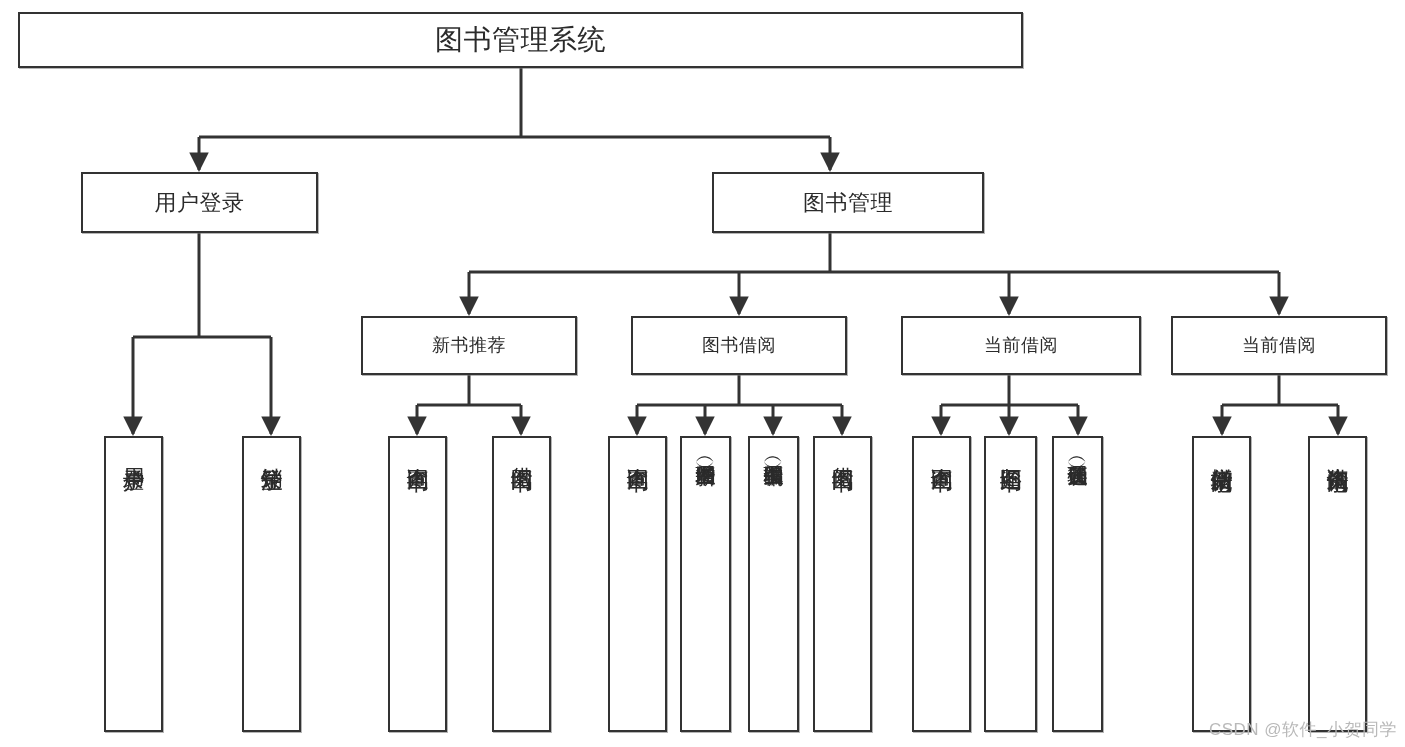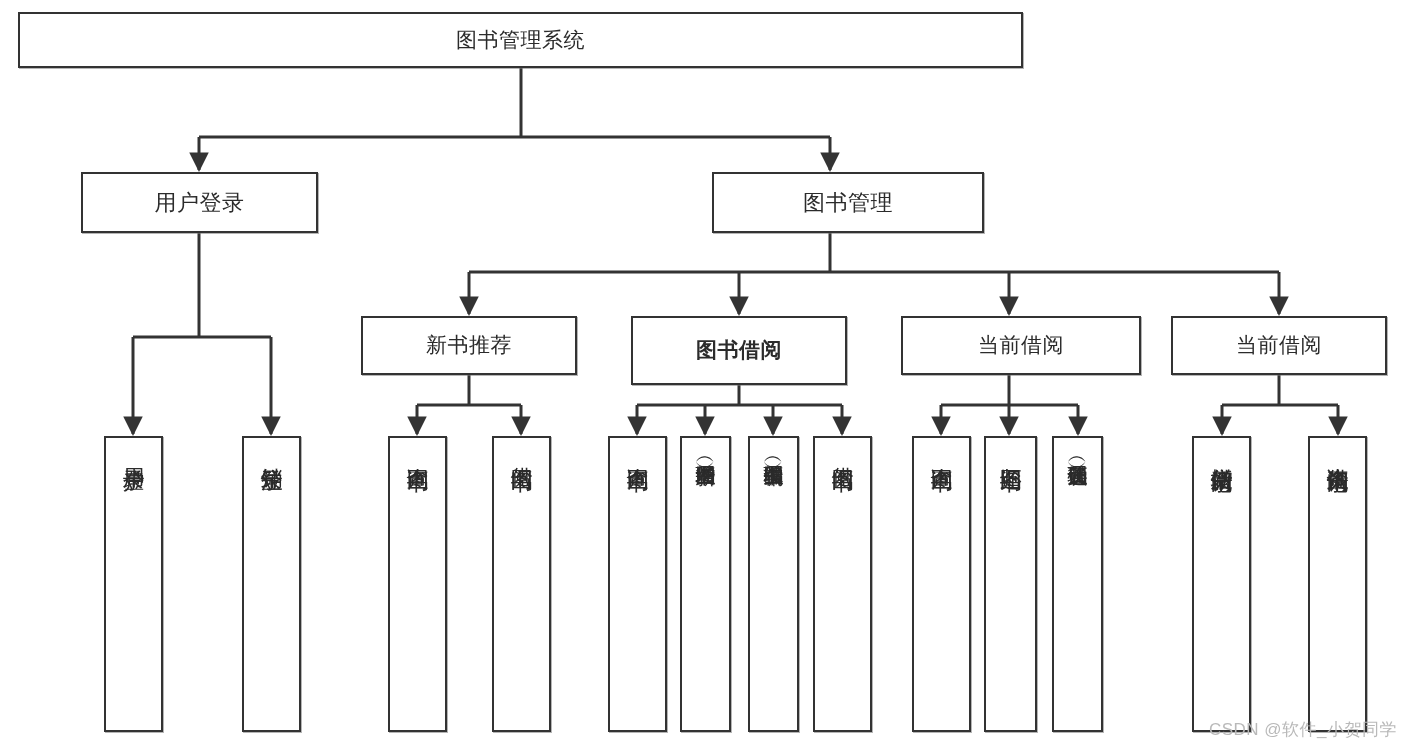--- a/index.html
+++ b/index.html
@@ -37,23 +37,23 @@
     justify-content: center;
     overflow: hidden;
   }
   .node-label {
     color: #2b2b2b;
     text-align: center;
     line-height: 1.18;
     white-space: nowrap;
     letter-spacing: 0.5px;
   }
-  .lvl0 .node-label { font-size: 21px; }
+  .lvl0 .node-label { font-size: 28px; }
   .lvl1 .node-label { font-size: 22px; }
-  .lvl2 .node-label { font-size: 21px; text-align: center; }
+  .lvl2 .node-label { font-size: 18px; text-align: center; }
   .leaf {
     align-items: flex-start;
     justify-content: center;
     padding-top: 12px;
   }
   .leaf .node-label {
     writing-mode: vertical-rl;
     text-orientation: upright;
     font-size: 22px;
     line-height: 1.12;
@@ -139,21 +139,21 @@
   <div class="node-box lvl1" style="left:81px; top:172px; width:237px; height:61px;">
     <span class="node-label">用户登录</span>
   </div>
   <div class="node-box lvl1" style="left:712px; top:172px; width:272px; height:61px;">
     <span class="node-label">图书管理</span>
   </div>
 
   <div class="node-box lvl2" style="left:361px; top:316px; width:216px; height:59px;">
     <span class="node-label">新书推荐</span>
   </div>
-  <div class="node-box lvl2" style="left:631px; top:316px; width:216px; height:69px;font-weight:bold;">
+  <div class="node-box lvl2" style="left:631px; top:316px; width:216px; height:59px;">
     <span class="node-label">图书借阅</span>
   </div>
   <div class="node-box lvl2" style="left:901px; top:316px; width:240px; height:59px;">
     <span class="node-label">当前借阅</span>
   </div>
   <div class="node-box lvl2" style="left:1171px; top:316px; width:216px; height:59px;">
     <span class="node-label">当前借阅</span>
   </div>
 
   <div class="node-box leaf" style="left:104px; top:436px; width:59px; height:296px;">

